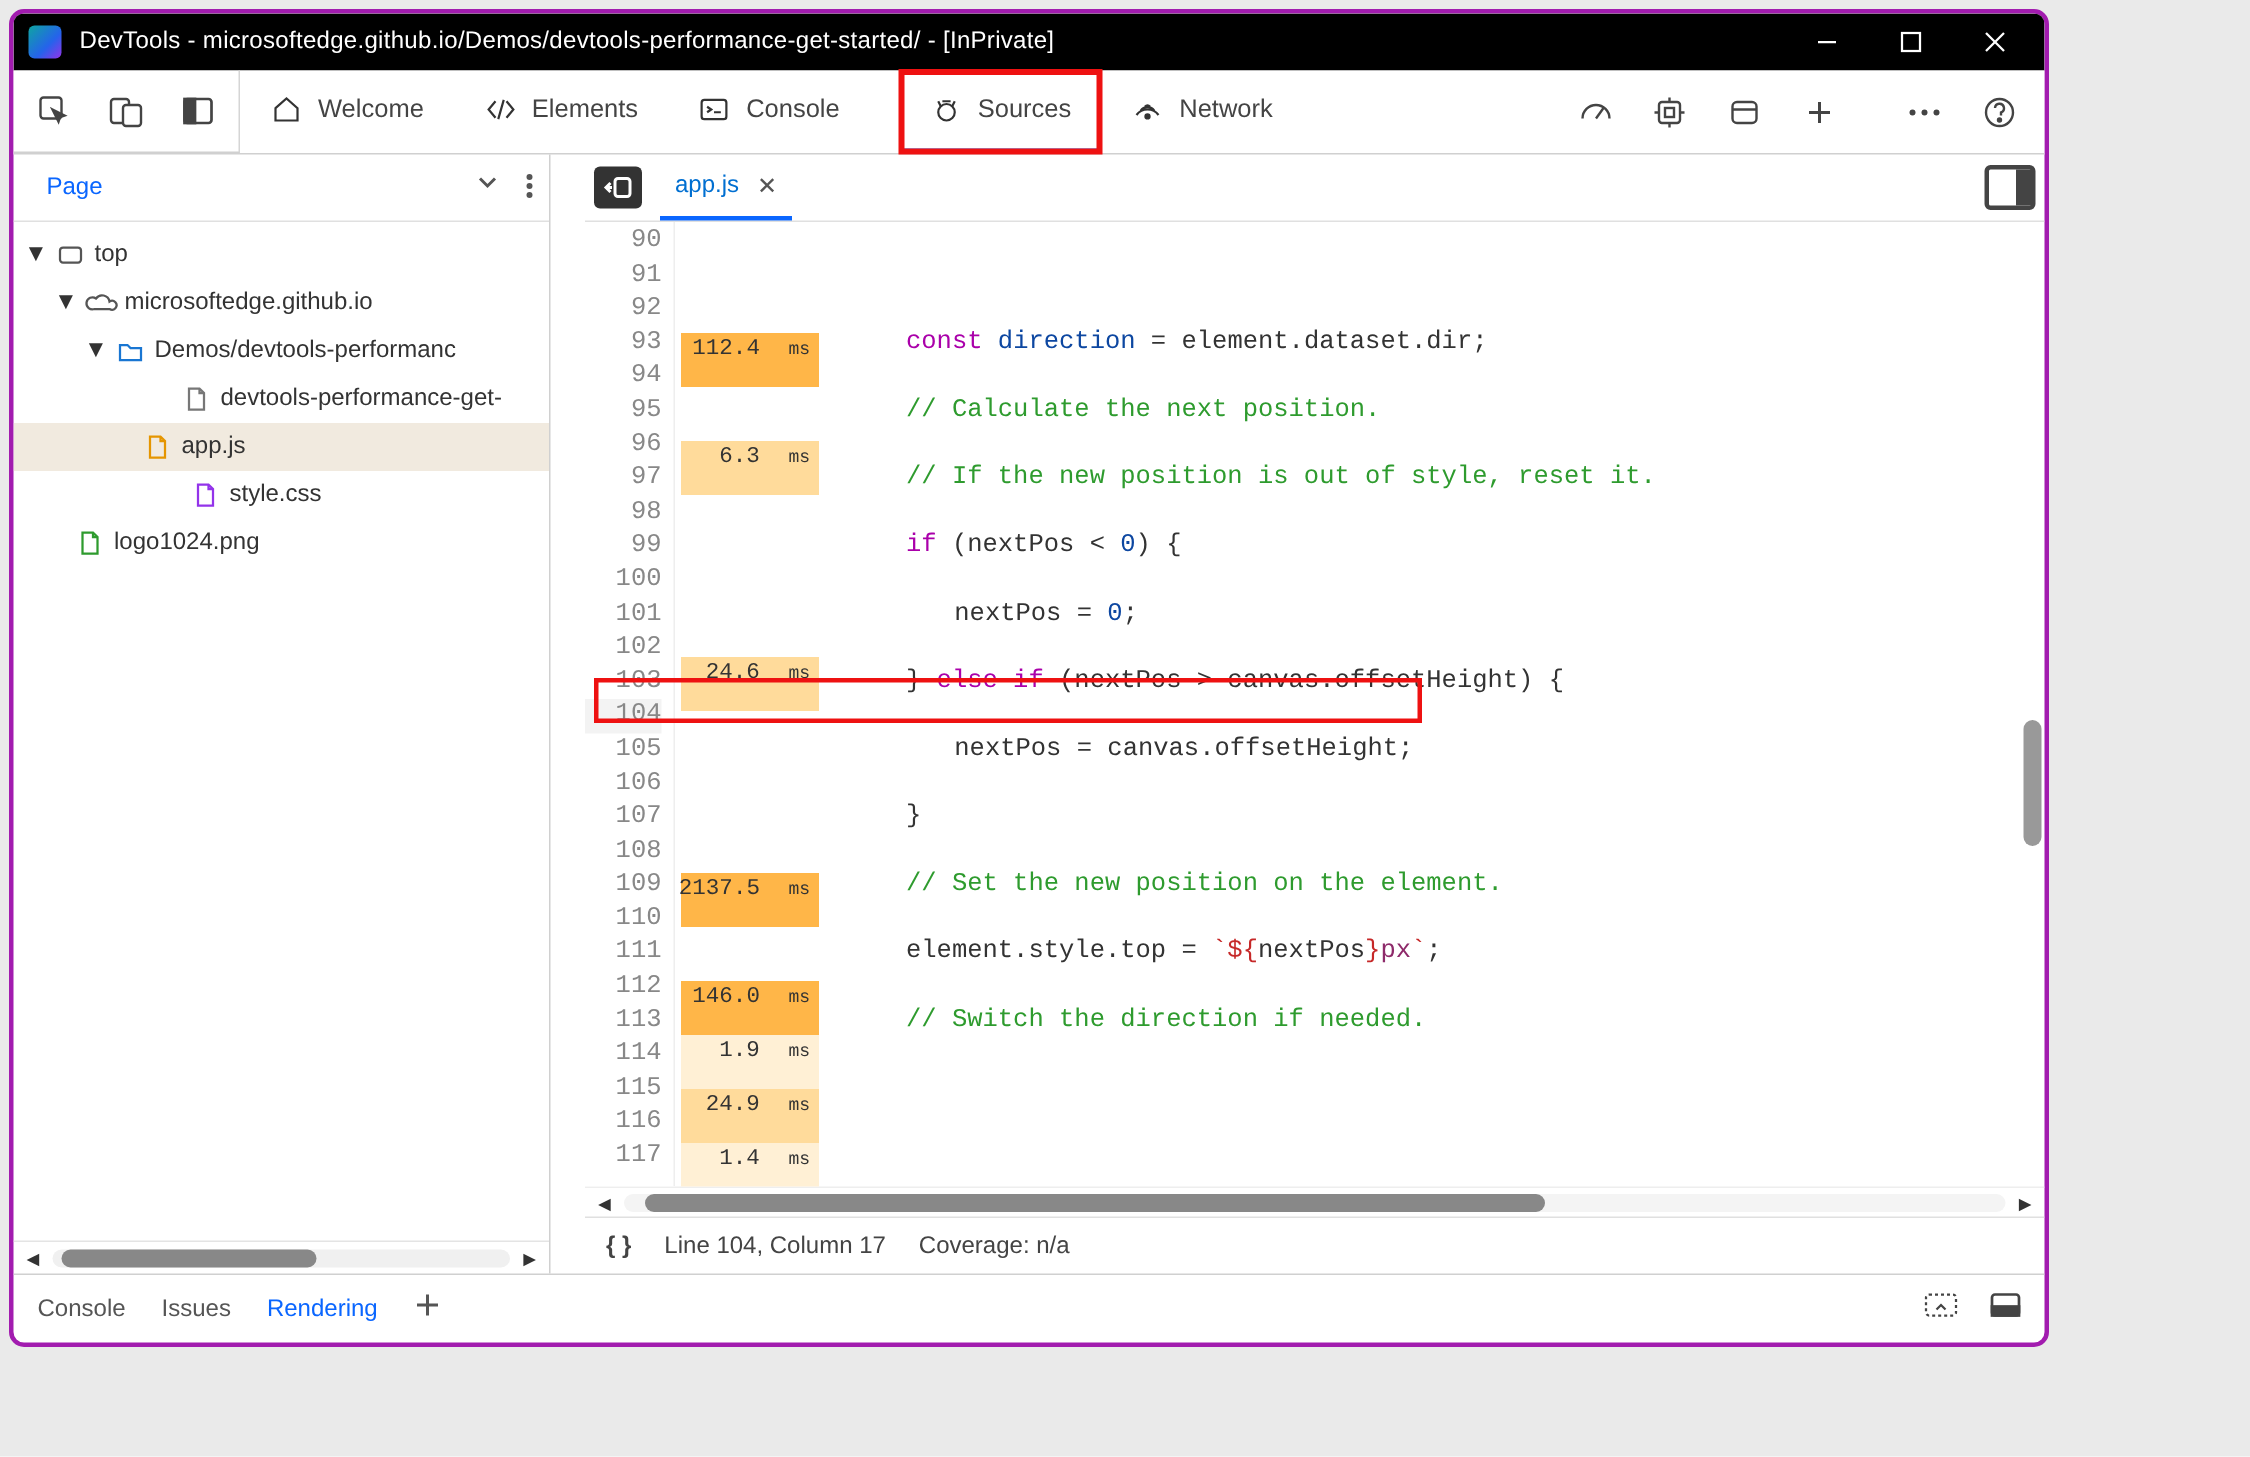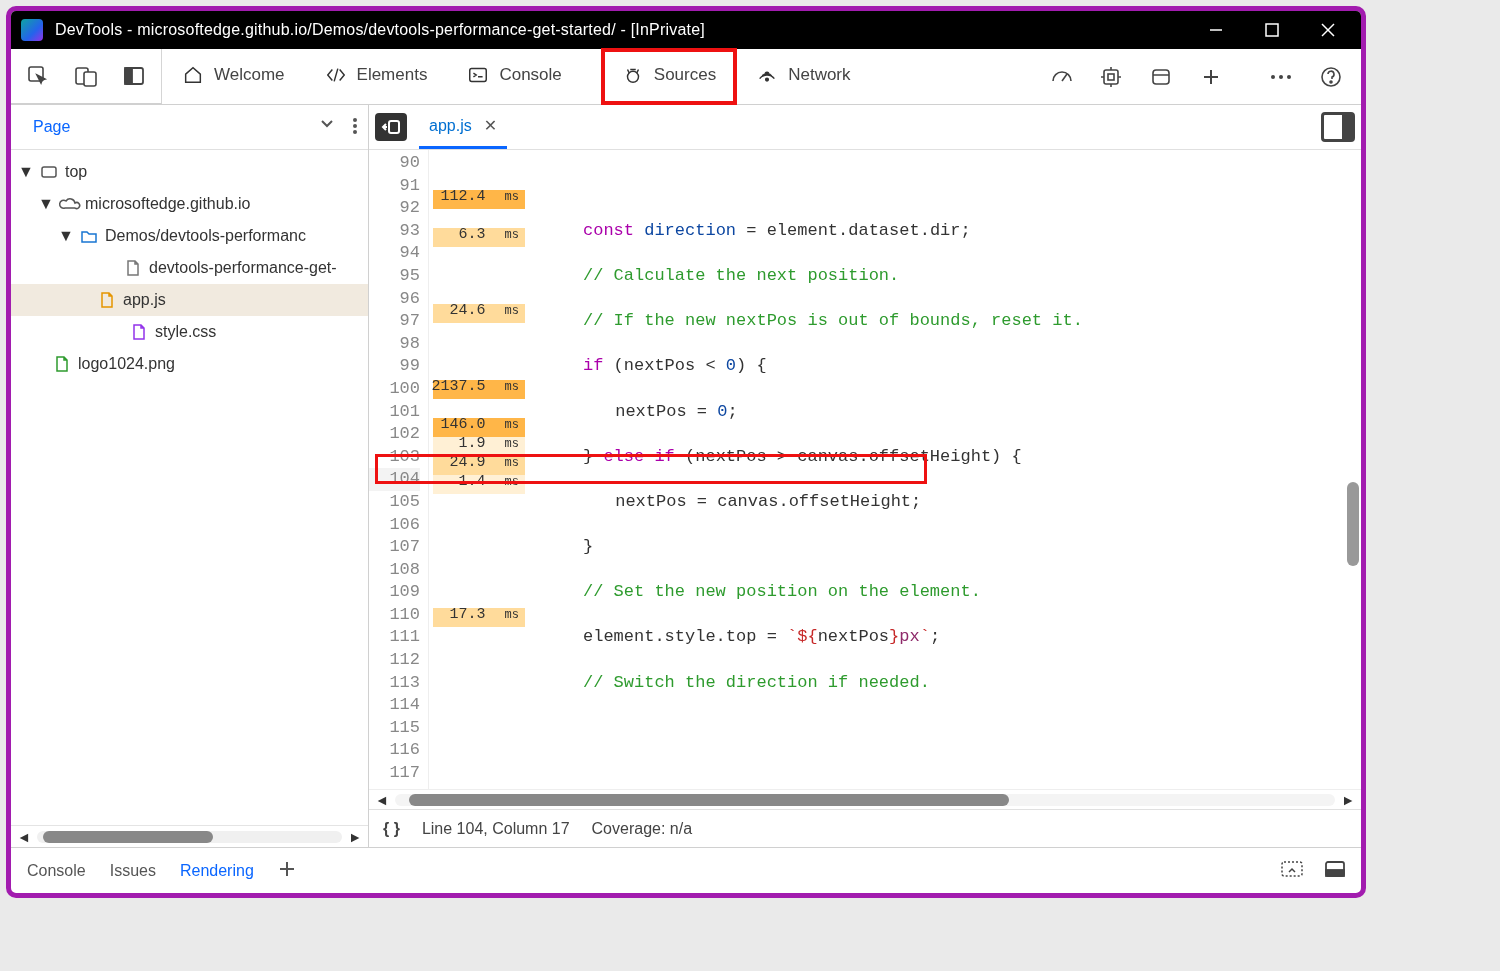--- a/index.html
+++ b/index.html
@@ -1,34 +1,34 @@
 <!DOCTYPE html>
 <html><head>
 <meta charset="utf-8">
 <style>
 * { box-sizing: border-box; margin: 0; padding: 0; }
 body { font-family: "Segoe UI", Arial, sans-serif; font-size: 14px; background: #eaeaea; color: #333; width:1500px; height:971px; overflow:hidden; position:relative; }
-.window { position:absolute; left:6px; top:6px; width:1360px; height:892px; background:#fff; border:5px solid #a21caf; border-radius:10px; overflow:hidden; display:flex; flex-direction:column; }
+.window { position:absolute; left:6px; top:6px; width:1360px; height:892px; background:#fff; border:3px solid #a21caf; border-radius:10px; overflow:hidden; display:flex; flex-direction:column; }
 .titlebar { background:#000; color:#fff; height:38px; display:flex; align-items:center; padding:0 10px; }
 .titlebar .logo { width:22px; height:22px; border-radius:4px; background:linear-gradient(135deg,#0ea5a1,#2563eb 60%,#9333ea); margin-right:12px; display:flex;align-items:center;justify-content:center;font-size:10px;color:#fff;}
 .titlebar .title { font-size:16px; letter-spacing:.2px; }
 .winctrls { margin-left:auto; display:flex; gap:30px; padding-right:10px;}
 .winctrls div { width:26px; height:26px; display:flex; align-items:center; justify-content:center; color:#fff; }
 .winctrls svg { stroke:#fff; }
 .tabs-row { height:56px; display:flex; align-items:stretch; border-bottom:1px solid #d0d0d0; background:#fff; }
 .tabs-left-cluster { display:flex; align-items:center; padding:0 12px; gap:18px; border-right:1px solid #d5d5d5; border-bottom:1px solid #d0d0d0;}
 .tabs-left-cluster .iconbtn { width:30px;height:30px;display:flex;align-items:center;justify-content:center;color:#555;}
 .tabs { display:flex; align-items:stretch;text-align:center; }
 .tab { display:flex; align-items:center; gap:10px; padding:0 20px; font-size:17px; color:#444; border-bottom:3px solid transparent; cursor:pointer; }
 .tab svg { width:22px; height:22px; stroke:#333; fill:none; stroke-width:1.6;}
 .tab.active { border-bottom-color:#0a66ff; }
 .tab.active-box { outline:4px solid #e11; outline-offset:-3px;margin-left:20px;}
 .tabs-right { margin-left:auto; display:flex; align-items:center; gap:22px; padding-right:16px;}
 .tabs-right .iconbtn { width:28px;height:28px;display:flex;align-items:center;justify-content:center;color:#444;}
-.main { flex:1; display:flex; min-height:0;}
+.main { flex:1; display:flex; min-height:0;gap:23px;}
 .sidebar { width:358px; display:flex; flex-direction:column; border-right:1px solid #d0d0d0; }
 .sidebar-header { height:45px; display:flex; align-items:center; border-bottom:1px solid #e0e0e0; padding:0 10px;}
 .sidebar-header .page-lbl { color:#0a66ff; font-size:16px; padding:6px 12px;}
 .sidebar-header .dd { margin-left:auto; display:flex; gap:18px; color:#555;}
 .tree { flex:1; overflow:hidden; font-size:16px; padding-top:6px;}
 .tree-row { display:flex; align-items:center; height:32px; padding-left:8px; gap:6px; white-space:nowrap; overflow:hidden; }
 .tree-row .tw { width:14px; display:inline-flex; justify-content:center;}
 .tree-row.sel { background:#f1eadf; }
 .tree-row .ic { width:20px; display:inline-flex; justify-content:center;}
 .sidebar-hscroll { height:22px; border-top:1px solid #e4e4e4; display:flex; align-items:center; padding:0 6px;}
@@ -37,21 +37,21 @@
 .editor-pane { flex:1; display:flex; flex-direction:column; min-width:0;}
 .editor-tabs { height:45px; border-bottom:1px solid #e0e0e0; display:flex; align-items:center; padding:0 6px;}
 .editor-tabs .navback { width:32px;height:28px;display:flex;align-items:center;justify-content:center;background:#333;border-radius:4px;color:#fff;margin-right:12px;}
 .editor-tabs .etab { display:flex; align-items:center; gap:8px; padding:0 10px; height:100%; color:#006fd1; border-bottom:3px solid #0a66ff; font-size:16px;}
 .editor-tabs .close { color:#555; margin-left:4px;}
 .editor-tabs .toggler { margin-left:auto; width:34px;height:30px;border:3px solid #444;border-radius:4px;display:flex;align-items:center;justify-content:flex-end;}
 .editor-tabs .toggler::after{content:"";width:10px;height:100%;background:#444;}
 .code-area { flex:1; overflow:hidden; position:relative; display:flex; font-family: Consolas,"Courier New",monospace; font-size:17px; line-height:22.6px; }
 .gut { width:60px; text-align:right; color:#888; padding-right:8px; padding-top:2px; background:#fff; border-right:1px solid #eee;}
 .tm { width:100px; padding-top:2px; }
-.tm div { height:19px; display:flex; align-items:flex-end; justify-content:flex-end; padding-right:6px; margin:0 4px; font-size:15px;}
+.tm div { height:36px; display:flex; align-items:flex-start; justify-content:flex-end; padding-right:6px; margin:0 4px; font-size:15px;}
 .tm .h1 { background:#ffb648;}
 .tm .h2 { background:#ffdb9b;}
 .tm .h3 { background:#fff0d5;}
 .tm .ms {font-size:12px; margin-left:19px;}
 .codecol { flex:1; padding-top:2px; padding-left:14px; white-space:pre; overflow:hidden;}
 .codecol div, .gut div { height:22.6px; }
 .kw{color:#aa00aa;} .fn{color:#0d47a1;} .cm{color:#2e9b2e;} .st{color:#c62828;} .nm{color:#0d47a1;} .pr{color:#8e2a6a;}
 .red-box { position:absolute; border:3px solid #e11; pointer-events:none;}
 .hscroll-editor { height:20px; border-top:1px solid #eee; display:flex; align-items:center; padding:0 6px;}
 .hscroll-editor .track{ flex:1; height:12px; background:#f4f4f4; border-radius:6px; margin:0 6px; position:relative;}
@@ -382,21 +382,21 @@
               <span class="ms">ms</span>
             </div>
           <div></div>
             <div></div>
             <div></div>
         </div>
         <div class="codecol">
 <div></div>
 <div class="indent1"><span class="kw">const</span> <span class="fn">direction</span><span> = element.dataset.dir;</span></div>
 <div class="indent1"><span class="cm">// Calculate the next position.</span></div>
-<div class="indent1"><span class="cm">// If the new nextPos is out of bounds, reset it.</span></div>
+<div class="indent1"><span class="cm">// If the new position is out of style, reset it.</span></div>
 <div class="indent1"><span class="kw">if</span><span> (nextPos &lt; </span><span class="nm">0</span><span>) {</span></div>
 <div class="indent2"><span> nextPos = </span><span class="nm">0</span><span>;</span></div>
 <div class="indent1"><span>} </span><span class="kw">else if</span><span> (nextPos &gt; canvas.offsetHeight) {</span></div>
 <div class="indent2"><span> nextPos = canvas.offsetHeight;</span></div>
 <div class="indent1"><span>}</span></div>
 <div class="indent1"><span class="cm">// Set the new position on the element.</span></div>
 <div class="indent1"><span>element.style.top = </span><span class="st">`${</span><span>nextPos</span><span class="st">}</span><span class="pr">px</span><span class="st">`</span><span>;</span></div>
 <div class="indent1"><span class="cm">// Switch the direction if needed.</span></div>
 
 

